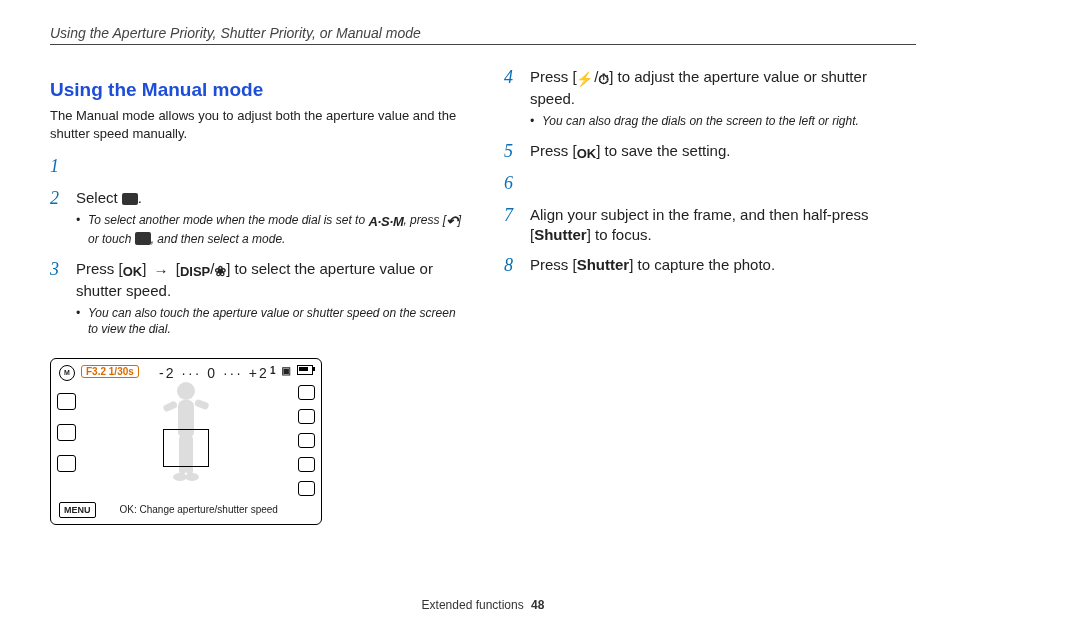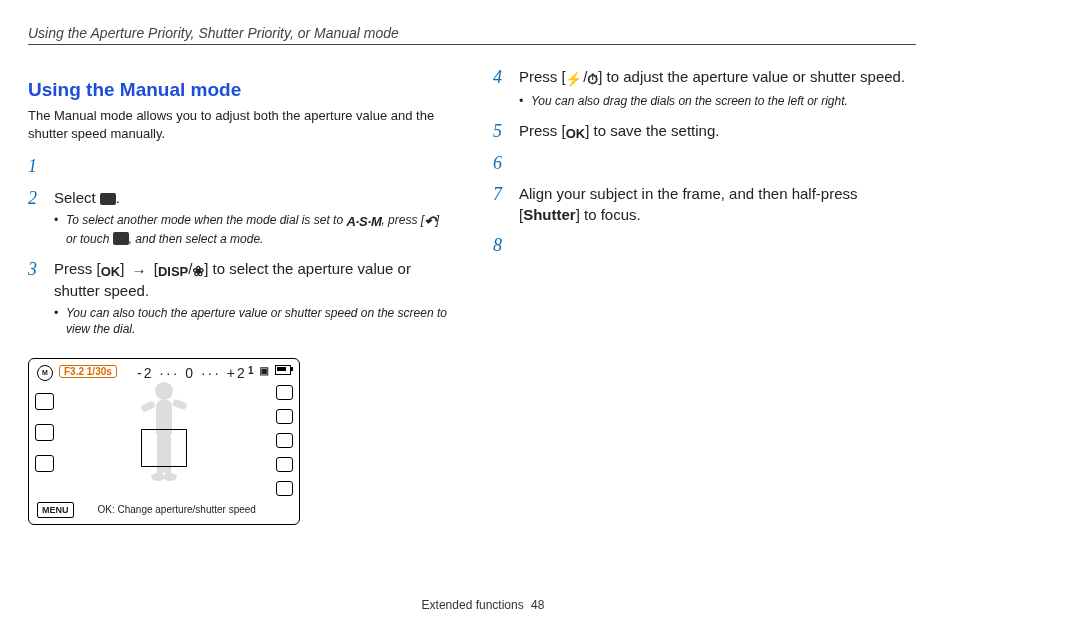--- a/index.html
+++ b/index.html
@@ -1,17 +1,17 @@
 <!DOCTYPE html>
 <html><head>
 <meta charset="utf-8">
 <style>
   @page { size: 1080px 630px; margin: 0; }
   html, body { margin: 0; padding: 0; width: 1080px; height: 630px; background: #fff; font-family: "Segoe UI", Arial, sans-serif; color: #222; }
-  .page { width: 966px; height: 630px; position: relative; box-sizing: border-box; padding: 25px 50px 0 28px; }
+  .page { width: 966px; height: 630px; position: relative; box-sizing: border-box; padding: 25px 50px 0 50px; }
   .header-line { font-style: italic; font-size: 14px; color: #444; margin-bottom: 3px; }
   .header-rule { border: none; border-top: 1px solid #444; margin: 0 0 22px 0; }
   .cols { display: flex; gap: 42px; }
   .col { flex: 1; }
   .section-title { color: #1d4ed8; font-weight: 700; font-size: 19px; margin: 12px 0 6px 0; }
   .intro { font-size: 13px; margin: 0 0 14px 0; line-height: 1.35; }
   .step { display: flex; gap: 10px; margin: 0 0 10px 0; }
   .step .num { color: #0b6fb5; font-style: italic; font-size: 18px; width: 16px; flex: none; line-height: 1.2; font-family: Georgia, "Times New Roman", serif; }
   .step .body { font-size: 15px; line-height: 1.35; }
   .step .body .bold { font-weight: 700; }
@@ -41,21 +41,21 @@
   .shot .left-icons i { width:17px; height:15px; border:1.3px solid #000; border-radius:3px; display:block; background:#fff; }
   .shot .right-icons { position:absolute; right:6px; top:26px; display:flex; flex-direction:column; gap:9px; }
   .shot .right-icons i { width:15px; height:13px; border:1.3px solid #000; border-radius:3px; display:block; }
   .shot .figure { position:absolute; left:50%; top:20px; transform:translateX(-50%); opacity:0.28; }
   .shot .focus-box { position:absolute; left:50%; top:70px; transform:translateX(-50%); width:44px; height:36px; border:1.5px solid #000; }
   .shot .bottom-bar { position:absolute; left:8px; right:8px; bottom:6px; display:flex; align-items:center; gap:24px; }
   .shot .menu-btn { border:1.3px solid #000; border-radius:2px; padding:2px 4px; font-size:9px; font-weight:700; }
   .shot .bottom-text { font-size:10px; }
 
   .footer { position:absolute; bottom:18px; left:0; right:0; text-align:center; font-size:12px; color:#333; }
-  .footer .pg { font-weight:400; margin-left:4px; }
+  .footer .pg { font-weight:700; margin-left:4px; }
 </style>
 </head>
 <body>
 
 <div class="page">
   <div class="header-line">Using the Aperture Priority, Shutter Priority, or Manual mode</div>
   <hr class="header-rule">
 
   <div class="cols">
 
@@ -157,20 +157,23 @@
 
       <div class="step">
         <div class="num">7</div>
         <div class="body">
           <span>Align your subject in the frame, and then half-press [</span><span class="bold">Shutter</span><span>] to focus.</span>
         </div>
       </div>
 
       <div class="step">
         <div class="num">8</div>
+        <div class="body">
+          <span>Press [</span><span class="bold">Shutter</span><span>] to capture the photo.</span>
+        </div>
       </div>
     </div>
   </div>
 
   <div class="footer">
     <span>Extended functions</span>
     <span class="pg">48</span>
   </div>
 </div>
 

